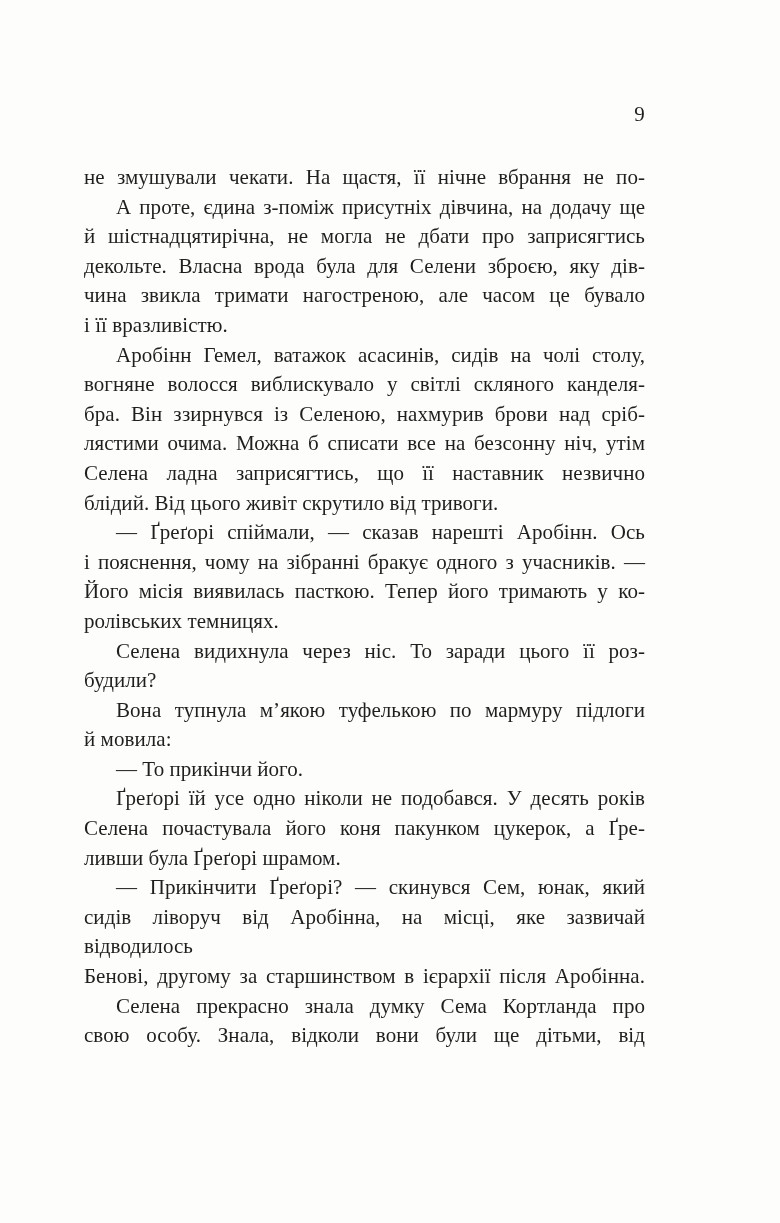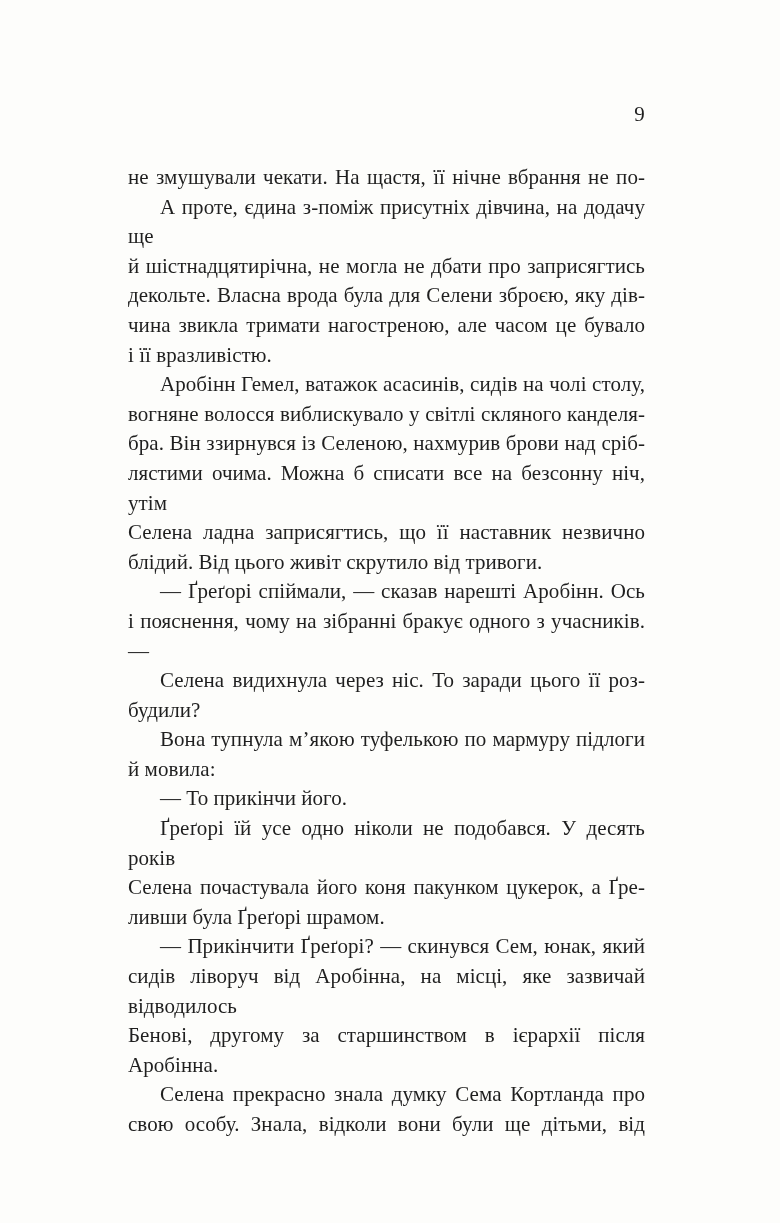--- a/index.html
+++ b/index.html
@@ -33,21 +33,20 @@
     left: 84px;
     top: 163px;
     width: 561px;
     font-size: 21px;
     line-height: 29.6px;
     letter-spacing: 0.05px;
   }
   .line {
     text-align: justify;
     text-align-last: justify;
-    margin-left: 44px;
   }
   .line.no-stretch {
     text-align-last: left;
   }
   .line.indent {
     text-indent: 32px;
   }
   .it {
   }
 </style>
@@ -64,20 +63,22 @@
       <div class="line"><span>чина звикла тримати нагостреною, але часом це бувало</span></div>
       <div class="line no-stretch"><span>і її вразливістю.</span></div>
       <div class="line indent"><span>Аробінн Гемел, ватажок асасинів, сидів на чолі столу,</span></div>
       <div class="line"><span>вогняне волосся виблискувало у світлі скляного канделя-</span></div>
       <div class="line"><span>бра. Він ззирнувся із Селеною, нахмурив брови над сріб-</span></div>
       <div class="line"><span>лястими очима. Можна б списати все на безсонну ніч, утім</span></div>
       <div class="line"><span>Селена ладна заприсягтись, що її наставник незвично</span></div>
       <div class="line no-stretch"><span>блідий. Від цього живіт скрутило від тривоги.</span></div>
       <div class="line indent"><span>— Ґреґорі спіймали, — сказав нарешті Аробінн. Ось</span></div>
       <div class="line"><span>і пояснення, чому на зібранні бракує одного з учасників. —</span></div>
+      <div class="line"><span>Його місія виявилась пасткою. Тепер його тримають у ко-</span></div>
+      <div class="line no-stretch"><span>ролівських темницях.</span></div>
       <div class="line indent"><span>Селена видихнула через ніс. То заради </span><span class="it">цього</span><span> її роз-</span></div>
       <div class="line no-stretch"><span>будили?</span></div>
       <div class="line indent"><span>Вона тупнула м’якою туфелькою по мармуру підлоги</span></div>
       <div class="line no-stretch"><span>й мовила:</span></div>
       <div class="line no-stretch indent"><span>— То прикінчи його.</span></div>
       <div class="line indent"><span>Ґреґорі їй усе одно ніколи не подобався. У десять років</span></div>
       <div class="line"><span>Селена почастувала його коня пакунком цукерок, а Ґре-</span></div>
       <div class="line no-stretch"><span>ливши була Ґреґорі шрамом.</span></div>
       <div class="line indent"><span>— </span><span class="it">Прикінчити</span><span> Ґреґорі? — скинувся Сем, юнак, який</span></div>
       <div class="line"><span>сидів ліворуч від Аробінна, на місці, яке зазвичай відводилось</span></div>

